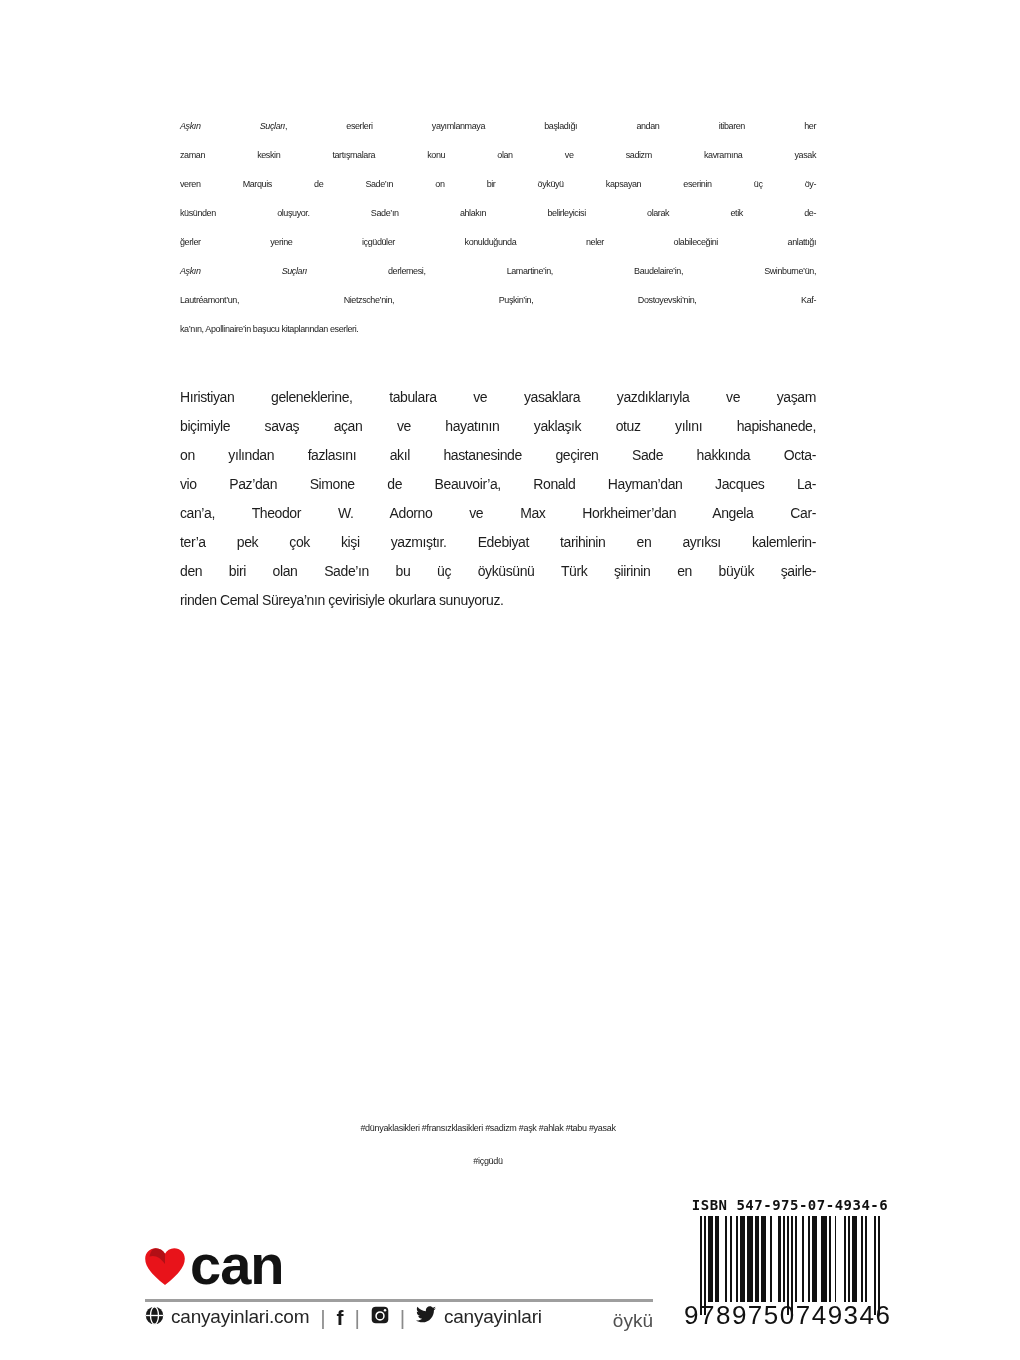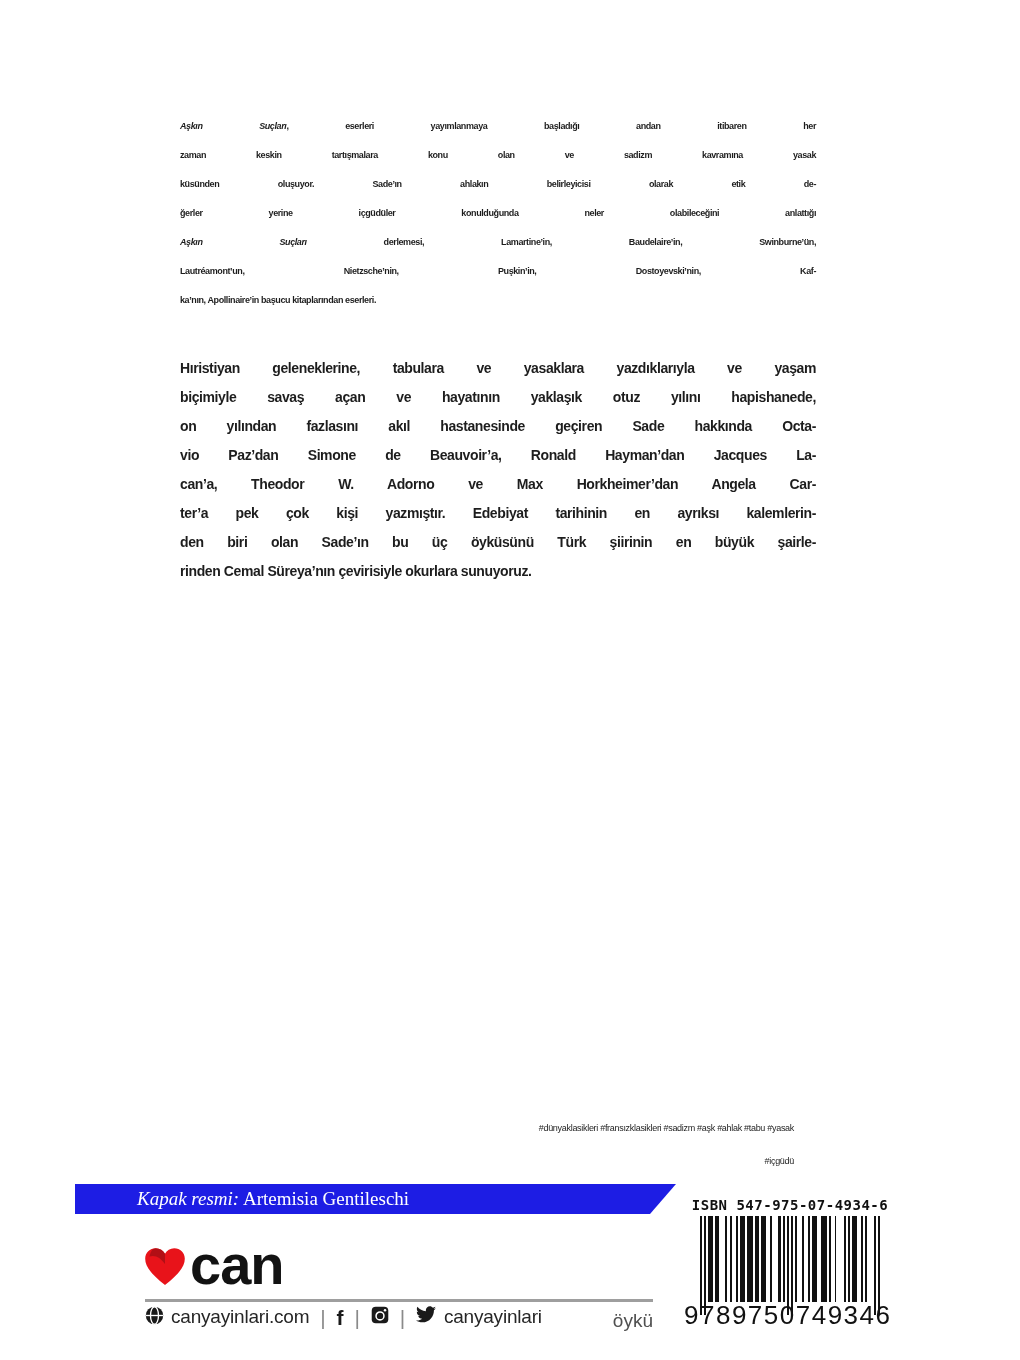--- a/index.html
+++ b/index.html
@@ -5,27 +5,27 @@
   html,body { margin:0; padding:0; background:#ffffff; }
   .page {
     position:relative; width:1020px; height:1360px; background:#ffffff;
     font-family:"Liberation Sans", sans-serif; color:#1c1c1c; overflow:hidden;
   }
 
   
   .body-text { position:absolute; left:180px; top:112px; width:636px; }
   .para { font-size:22px; letter-spacing:-0.4px; color:#1d1d1d; }
   .para + .para { margin-top:39px; }
-  .line { line-height:29px; height:29px; text-align:justify; text-align-last:justify;font-weight:bold; }
+  .line { line-height:29px; height:29px; text-align:justify; text-align-last:justify; }
   .line.plast { text-align-last:left; }
   em { font-style:italic; }
 
   
   .hashtags { position:absolute; left:182px; top:1112px; width:612px; font-size:23px; letter-spacing:-0.3px; color:#1d1d1d; }
-  .hashtags .hline { line-height:33px; height:33px; text-align:right; }
+  .hashtags .hline { line-height:33px; height:33px; text-align:center; }
 
   
   .banner {
     position:absolute; left:75px; top:1184px; width:601px; height:30px;
     background:#1d1de4; clip-path:polygon(0 0, 100% 0, calc(100% - 26px) 100%, 0 100%);
     color:#ffffff; font-family:"Liberation Serif", serif; font-size:19px;
     line-height:30px; padding-left:62px; box-sizing:border-box; white-space:nowrap;
   }
   .banner .lab { font-style:italic; }
 
@@ -67,20 +67,21 @@
 </style>
 </head>
 <body>
 
 <div class="page">
 
   <div class="body-text">
       <div class="para fit" style="font-size: 9px;">
         <div class="line"><em>Aşkın Suçları</em><span>, eserleri yayımlanmaya başladığı andan itibaren her</span></div>
         <div class="line"><span>zaman keskin tartışmalara konu olan ve sadizm kavramına yasak</span></div>
+        <div class="line"><span>veren Marquis de Sade’ın on bir öyküyü kapsayan eserinin üç öy-</span></div>
         <div class="line"><span>küsünden oluşuyor. Sade’ın ahlakın belirleyicisi olarak etik de-</span></div>
         <div class="line"><span>ğerler yerine içgüdüler konulduğunda neler olabileceğini anlattığı</span></div>
         <div class="line"><em>Aşkın Suçları</em><span> derlemesi, Lamartine’in, Baudelaire’in, Swinburne’ün,</span></div>
         <div class="line"><span>Lautréamont’un, Nietzsche’nin, Puşkin’in, Dostoyevski’nin, Kaf-</span></div>
         <div class="line plast"><span>ka’nın, Apollinaire’in başucu kitaplarından eserleri.</span></div>
       </div>
       <div class="para fit" style="font-size: 14px;">
         <div class="line"><span>Hıristiyan geleneklerine, tabulara ve yasaklara yazdıklarıyla ve yaşam</span></div>
         <div class="line"><span>biçimiyle savaş açan ve hayatının yaklaşık otuz yılını hapishanede,</span></div>
         <div class="line"><span>on yılından fazlasını akıl hastanesinde geçiren Sade hakkında Octa-</span></div>
@@ -90,23 +91,20 @@
         <div class="line"><span>den biri olan Sade’ın bu üç öyküsünü Türk şiirinin en büyük şairle-</span></div>
         <div class="line plast"><span>rinden Cemal Süreya’nın çevirisiyle okurlara sunuyoruz.</span></div>
       </div>
     </div>
 
   <div class="hashtags fit" style="font-size: 9px;">
     <div class="hline">#dünyaklasikleri #fransızklasikleri #sadizm #aşk #ahlak #tabu #yasak</div>
     <div class="hline">#içgüdü</div>
   </div>
 
-  <div class="banner">
-    <span class="lab">Kapak resmi:</span><span> Artemisia Gentileschi</span>
-  </div>
 
   <div class="isbn-label">ISBN 547-975-07-4934-6</div>
   <div class="barcode">
       <div class="bar tall" style="left: 0px; width: 1.89474px;"></div>
       <div class="bar tall" style="left: 3.78947px; width: 1.89474px;"></div>
       <div class="bar" style="left: 7.57895px; width: 5.68421px;"></div>
       <div class="bar" style="left: 15.1579px; width: 3.78947px;"></div>
       <div class="bar" style="left: 24.6316px; width: 1.89474px;"></div>
       <div class="bar" style="left: 30.3158px; width: 1.89474px;"></div>
       <div class="bar" style="left: 36px; width: 1.89474px;"></div>

